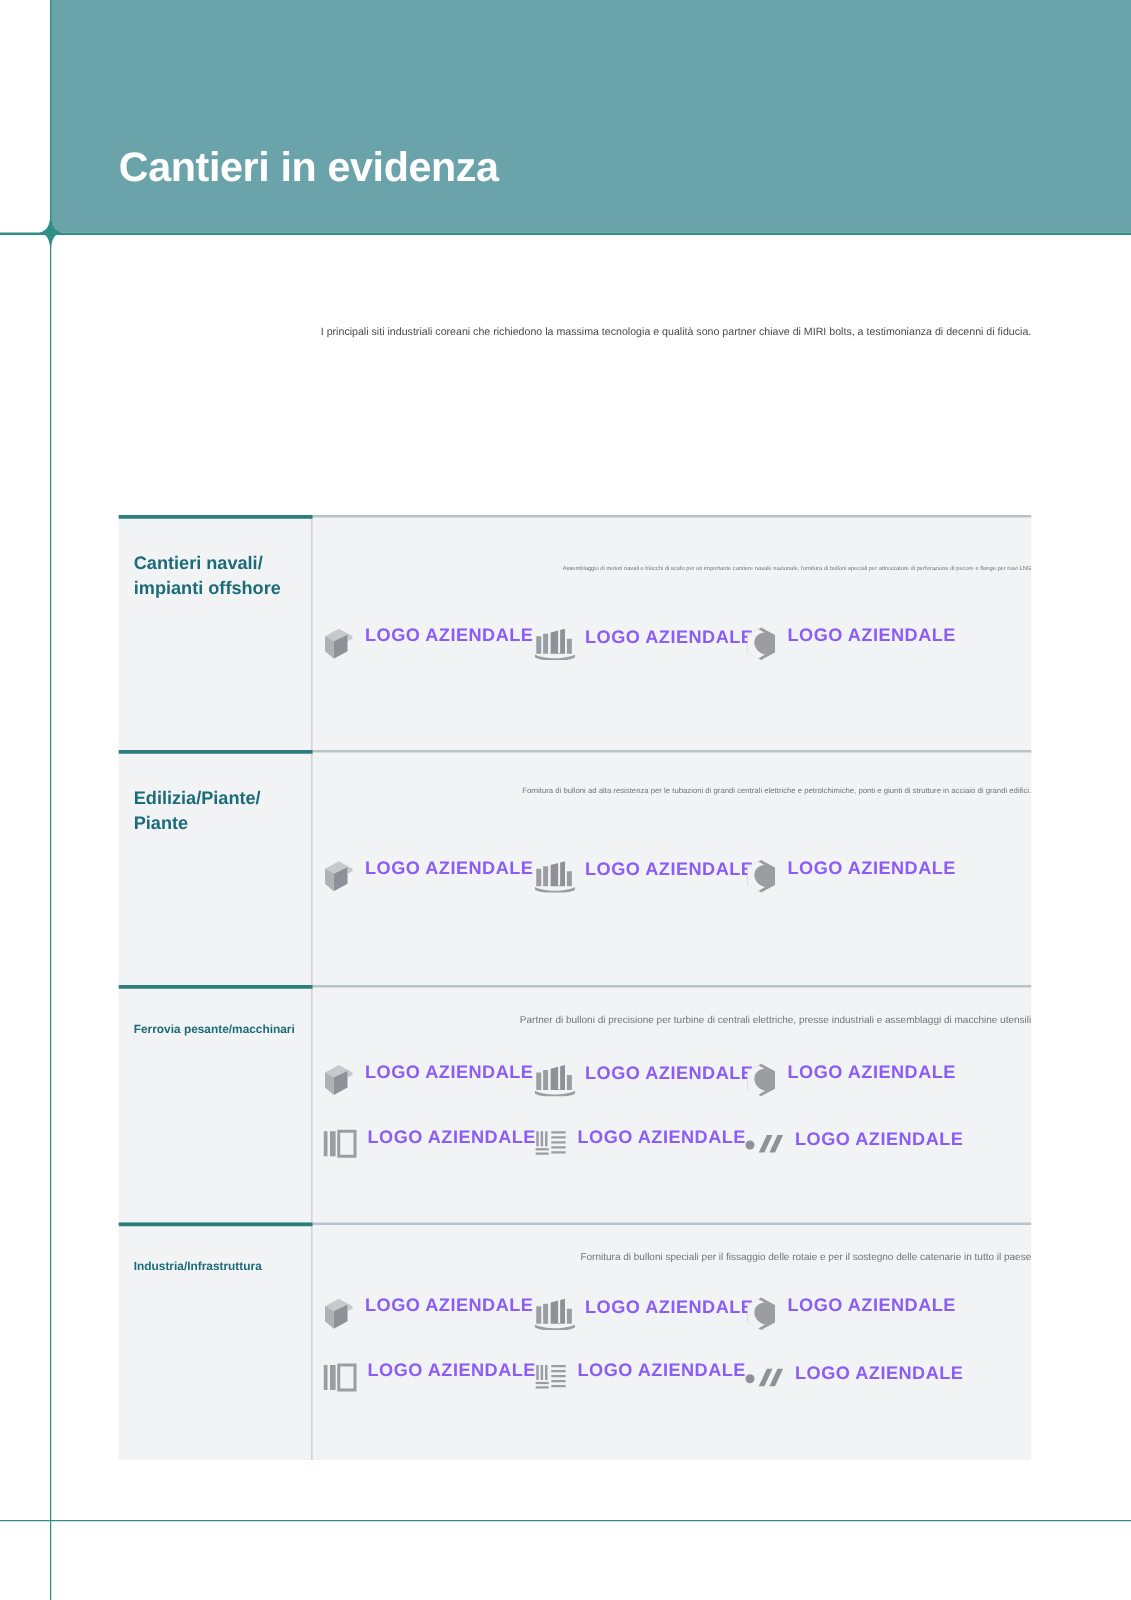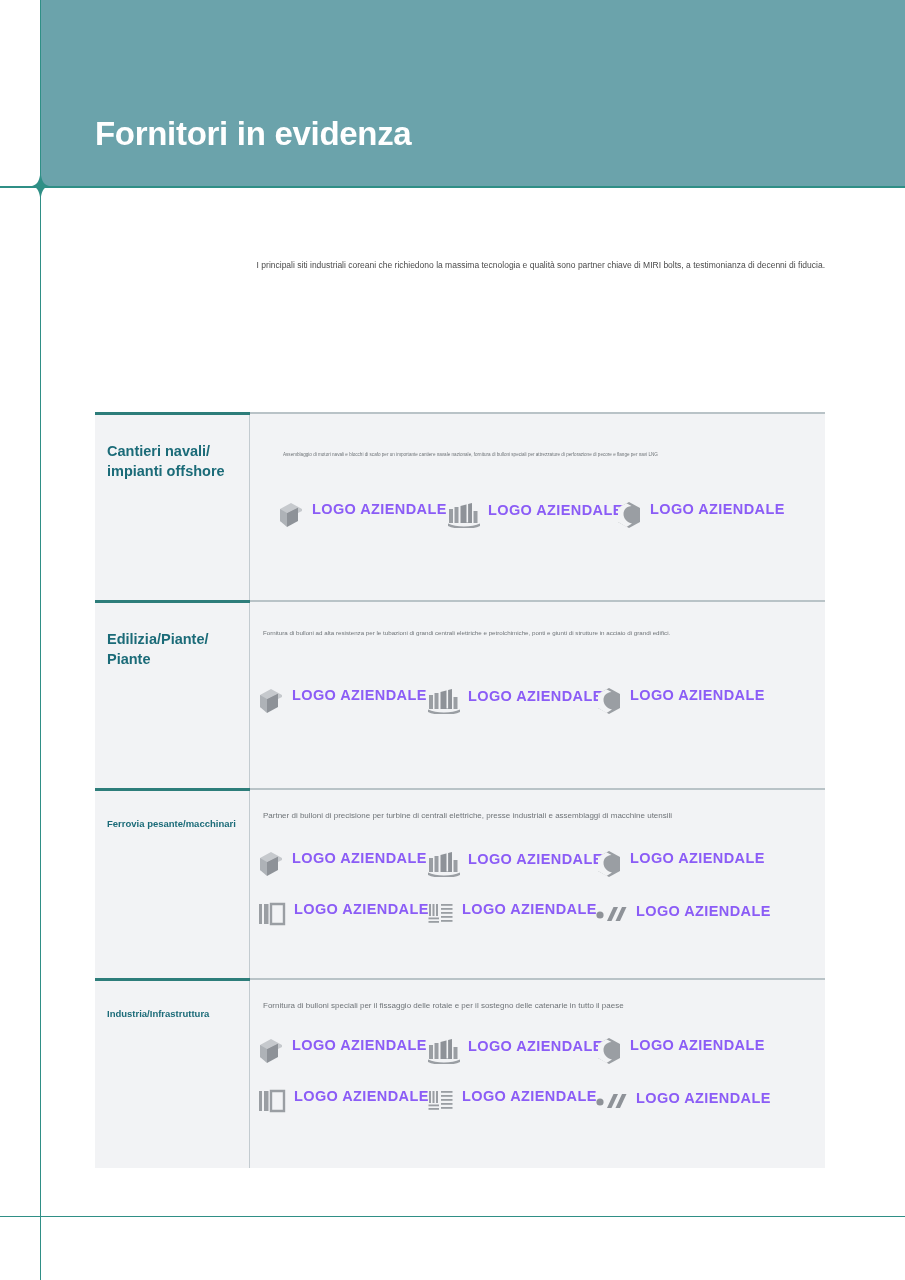--- a/index.html
+++ b/index.html
@@ -74,20 +74,21 @@
     color: #1b6b78; font-weight: 700; line-height: 1.35;
   }
   .cat-title.big { font-size: 14.5px; }
   .cat-title.small { font-size: 9.5px; }
 
   .content-cell { flex: 1 1 auto; padding: 0; position: relative; }
 
   .desc {
     color: #6f7478;
     padding-left: 13px;
+    text-align: right;
   }
   .desc.tiny { font-size: 4.6px; padding-top: 40px; line-height: 1.5; }
   .desc.mid  { font-size: 6.2px; padding-top: 28px; line-height: 1.5; }
   .desc.norm { font-size: 8px;   padding-top: 22px; line-height: 1.5; }
 
   .logo-grid { padding: 0 0 0 8px; }
   .logo-line { display: flex; align-items: center; }
   .logo-item {
     display: flex; gap: 8px;
     color: #8b5cf6;
@@ -123,36 +124,36 @@
   .row-pad-b { height: 26px; }
 </style>
 </head>
 <body>
 
 <div class="page">
 
   <div class="header-band"></div>
   <div class="header-strip-left"></div>
   <div class="header-underline"></div>
-  <h1 class="page-title">Fornitori in evidenza</h1>
+  <h1 class="page-title">Cantieri in evidenza</h1>
 
   <div class="sparkle">
     <svg width="17" height="30" viewBox="0 0 17 30">
       <path d="M8.5 0 C9.3 9 11 13.5 17 15 C11 16.5 9.3 21 8.5 30 C7.7 21 6 16.5 0 15 C6 13.5 7.7 9 8.5 0 Z" fill="#2f8f86"></path>
     </svg>
   </div>
 
   <div class="rule-left"></div>
   <div class="rule-bottom-h"></div>
 
   <p class="intro">I principali siti industriali coreani che richiedono la massima tecnologia e qualità sono partner chiave di MIRI bolts, a testimonianza di decenni di fiducia.</p>
 
   <div class="table">
 
-    <div class="row r1" style="min-height:188px;gap:20px;">
+    <div class="row r1" style="min-height:188px;">
       <div class="row-toprule">
           <div class="seg-dark"></div>
         </div>
       <div class="cat-cell">
         <div class="cat-title big">
           <span>Cantieri navali/</span><br>
           <span>impianti offshore</span>
         </div>
       </div>
       <div class="content-cell">

